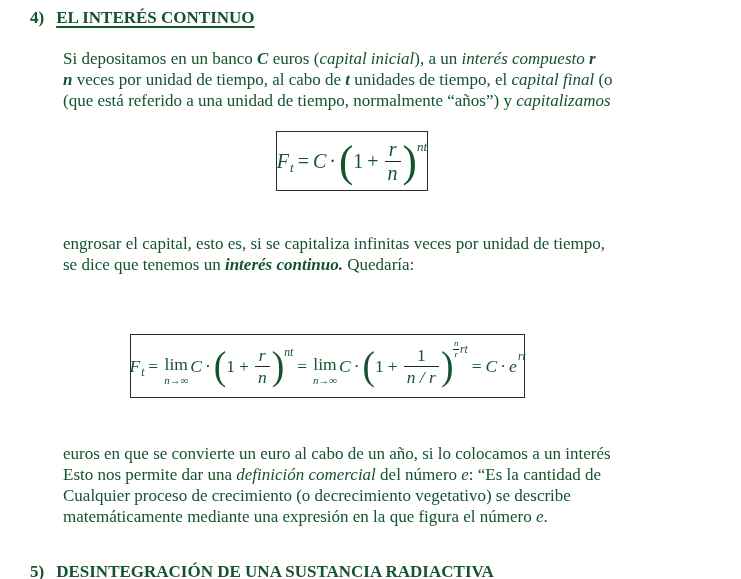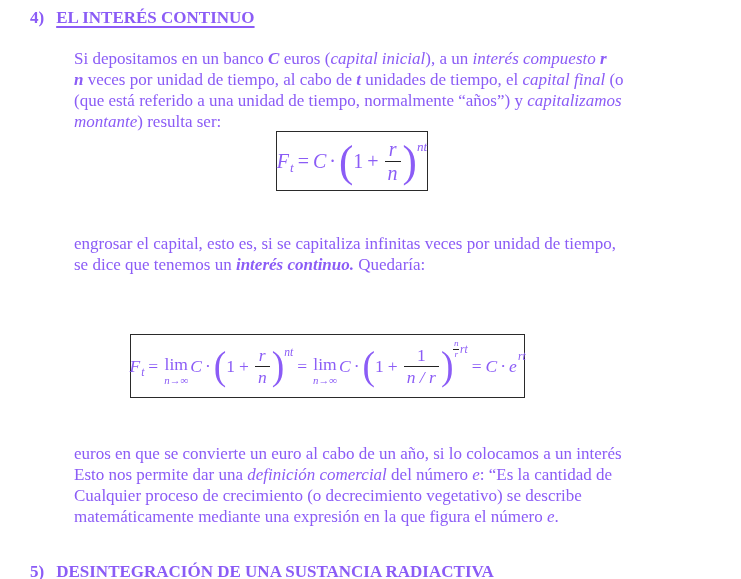--- a/index.html
+++ b/index.html
@@ -2,34 +2,34 @@
 <html><head>
 <meta charset="utf-8">
 <style>
   html,body{margin:0;padding:0;background:#ffffff;}
   .page{
     position:relative;
     width:741px;height:579px;
     background:#ffffff;
     overflow:hidden;
     font-family:"Liberation Serif","DejaVu Serif",serif;
-    color:#8b5cf6;
+    color:#14532d;
     -webkit-font-smoothing:antialiased;
   }
   
   .heading{
     position:absolute;left:30px;
     font-size:17px;font-weight:bold;
     white-space:nowrap;
   }
   .heading .num{display:inline-block;margin-right:12px;}
   .heading .ttl{text-decoration:underline;text-underline-offset:3px;text-decoration-thickness:1.5px;}
   
   .para{
-    position:absolute;left:74px;width:668px;
+    position:absolute;left:63px;width:668px;
     font-size:17px;line-height:21px;
   }
   .ln{display:block;}
   .i{font-style:italic;}
   .bi{font-style:italic;font-weight:bold;}
   
   .fbox{
     position:absolute;
     border:1.6px solid #2a2a2a;
     display:flex;align-items:center;justify-content:center;
@@ -69,21 +69,20 @@
 <div class="page">
 
   <div class="heading" style="top:8px;">
     <span class="num">4)</span><span class="ttl">EL INTERÉS CONTINUO</span>
   </div>
 
   <div class="para" style="top:48px;">
     <span class="ln"><span>Si depositamos en un banco </span><span class="bi">C</span><span> euros (</span><span class="i">capital inicial</span><span>), a un </span><span class="i">interés compuesto </span><span class="bi">r</span></span>
     <span class="ln"><span class="bi">n</span><span> veces por unidad de tiempo, al cabo de </span><span class="bi">t</span><span> unidades de tiempo, el </span><span class="i">capital final</span><span> (o</span></span>
     <span class="ln"><span>(que está referido a una unidad de tiempo, normalmente “años”) y </span><span class="i">capitalizamos</span></span>
-    <span class="ln"><span class="i">montante</span><span>) resulta ser:</span></span>
   </div>
 
   <div class="fbox fbox1">
     <span class="math m20">
       <span>F</span>
         <span class="msub">t</span>
       <span class="op">=</span>
       <span>C</span>
       <span class="dotop">·</span>
       <span class="paren p-lg">(</span>

